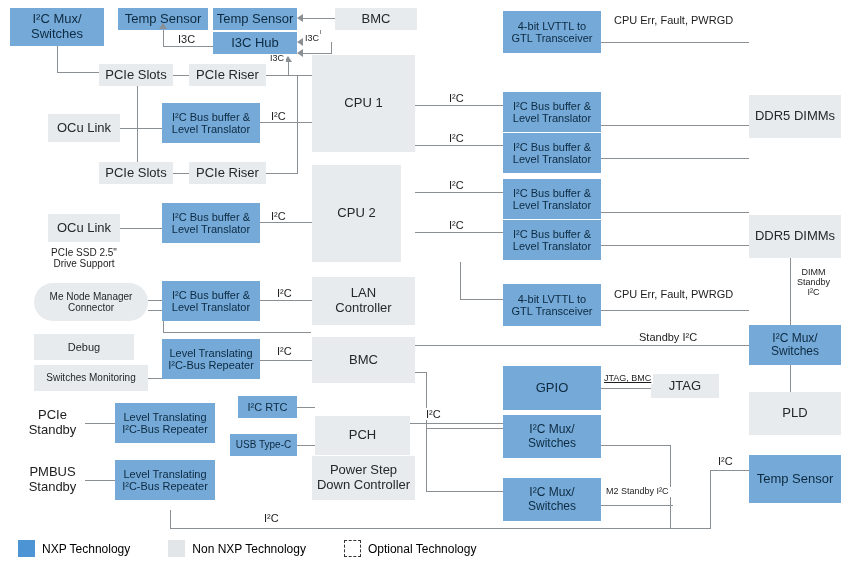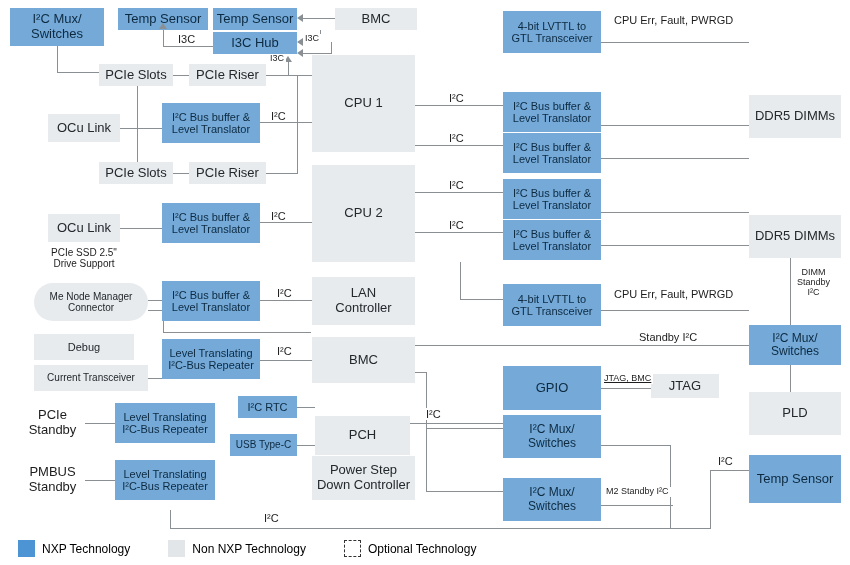--- a/index.html
+++ b/index.html
@@ -218,21 +218,21 @@
 
   <div class="blk nonnxp f13" style="left:99px;top:162px;width:74px;height:22px;">PCIe Slots</div>
 
   <div class="blk nonnxp f13" style="left:189px;top:162px;width:77px;height:22px;">PCIe Riser</div>
 
   <div class="blk nonnxp f13" style="left:48px;top:214px;width:72px;height:28px;">OCu Link</div>
 
   <div class="blk nxp f11" style="left:162px;top:203px;width:98px;height:40px;">I²C Bus buffer &amp;
 Level Translator</div>
 
-  <div class="blk nonnxp f13" style="left:312px;top:165px;width:103px;height:97px;">CPU 2</div>
+  <div class="blk nonnxp f13" style="left:312px;top:165px;width:89px;height:97px;">CPU 2</div>
 
   <div class="blk nxp f11" style="left:503px;top:179px;width:98px;height:40px;">I²C Bus buffer &amp;
 Level Translator</div>
 
   <div class="blk nxp f11" style="left:503px;top:220px;width:98px;height:40px;">I²C Bus buffer &amp;
 Level Translator</div>
 
   <div class="blk nonnxp f13" style="left:749px;top:215px;width:92px;height:43px;">DDR5 DIMMs</div>
 
   <div class="blk plain f10" style="left:34px;top:244px;width:100px;height:28px;">PCIe SSD 2.5"
@@ -245,21 +245,21 @@
 Level Translator</div>
 
   <div class="blk nonnxp f13" style="left:312px;top:277px;width:103px;height:48px;">LAN
 Controller</div>
 
   <div class="blk nxp f11" style="left:503px;top:284px;width:98px;height:42px;">4-bit LVTTL to
 GTL Transceiver</div>
 
   <div class="blk nonnxp f11" style="left:34px;top:334px;width:100px;height:26px;">Debug</div>
 
-  <div class="blk nonnxp f10" style="left:34px;top:365px;width:114px;height:26px;">Current Transceiver</div>
+  <div class="blk nonnxp f10" style="left:34px;top:365px;width:114px;height:26px;">Switches Monitoring</div>
 
   <div class="blk nxp f11" style="left:162px;top:339px;width:98px;height:40px;">Level Translating
 I²C-Bus Repeater</div>
 
   <div class="blk nonnxp f13" style="left:312px;top:337px;width:103px;height:46px;">BMC</div>
 
   <div class="blk nxp f12" style="left:749px;top:325px;width:92px;height:40px;">I²C Mux/
 Switches</div>
 
   <div class="blk nxp f13" style="left:503px;top:366px;width:98px;height:44px;">GPIO</div>

